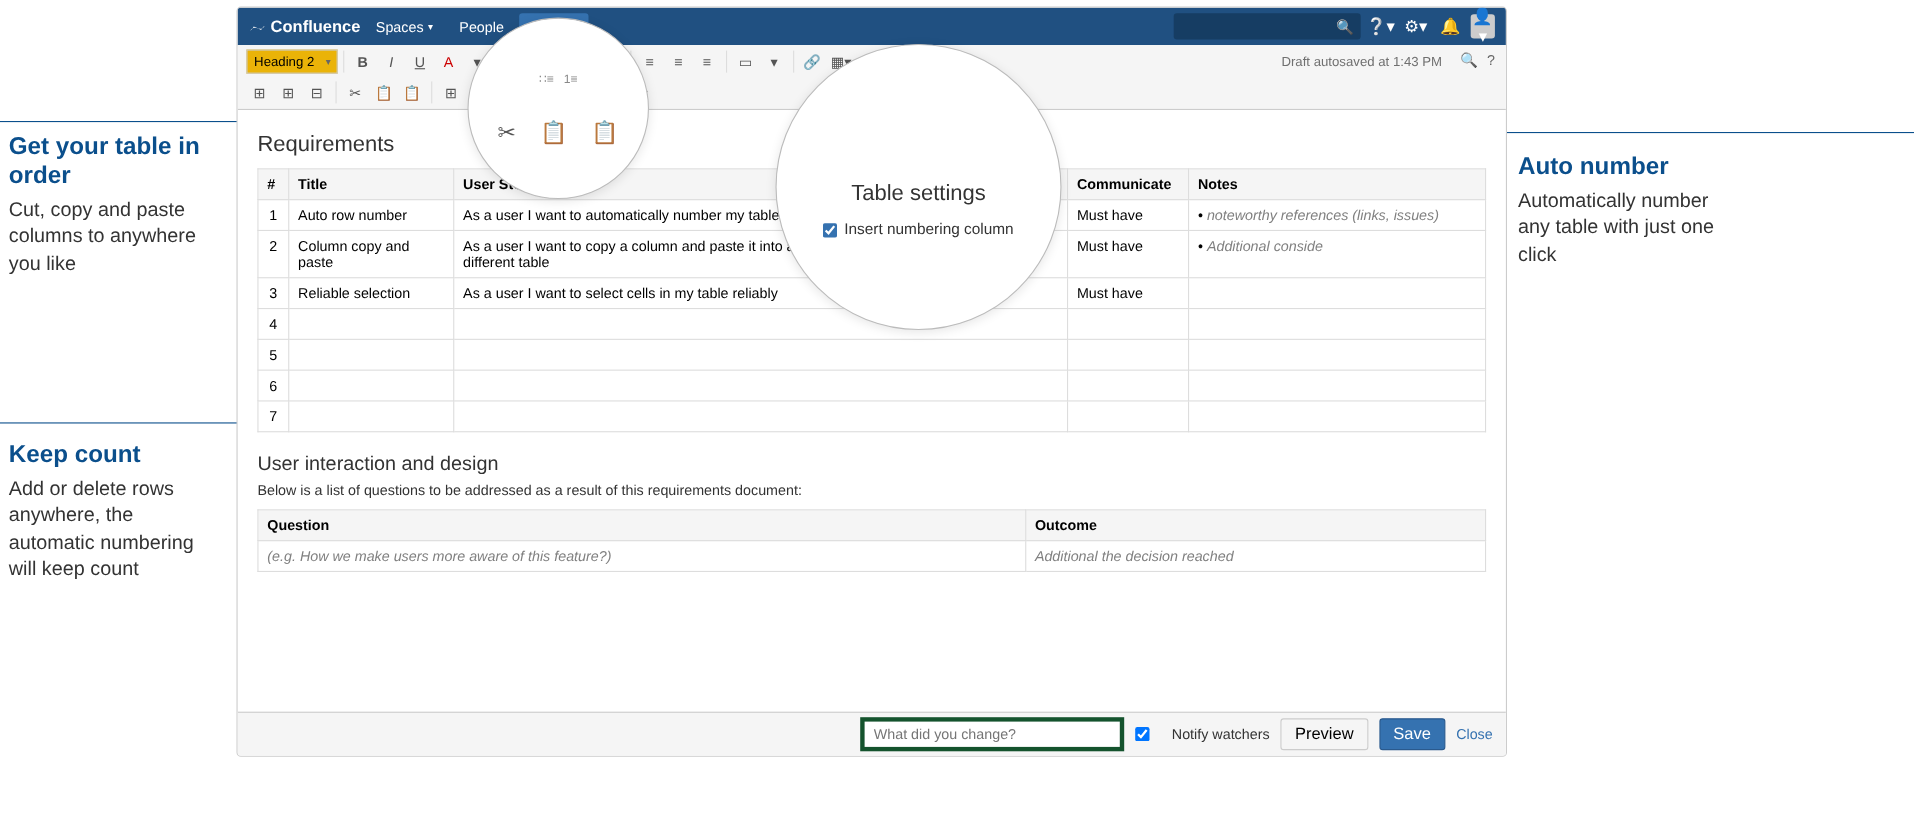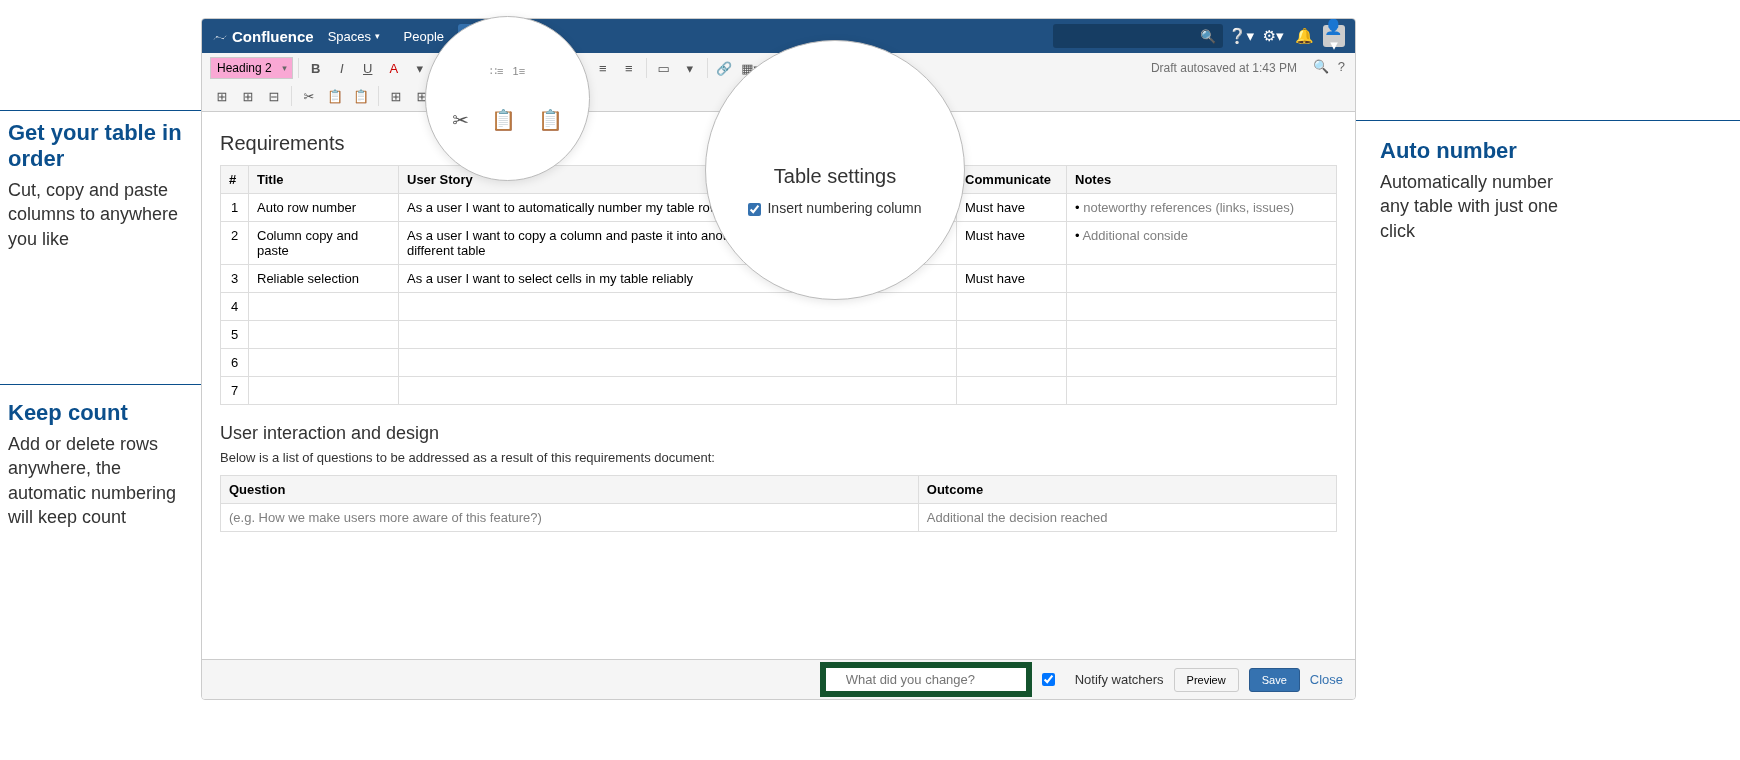--- a/index.html
+++ b/index.html
@@ -3,56 +3,56 @@
 <meta charset="utf-8">
 <style>
 * { box-sizing: border-box; margin: 0; padding: 0; }
 body { font-family: Arial, Helvetica, sans-serif; font-size: 13px; background: #fff; width: 1740px; height: 760px; position: relative; overflow: hidden; }
 
 .annotation { position: absolute; font-family: Arial, sans-serif; }
 .annotation h3 { color: #0b4f8c; font-size: 22px; font-weight: 600; margin-bottom: 6px; }
 .annotation p { color: #333; font-size: 18px; line-height: 1.35; }
 .ann-line { position: absolute; background: #0b4f8c; height: 1px; }
 
-.app-window { position: absolute; left: 201px; top: 6px; width: 1155px; height: 682px; border: 1px solid #ccc; border-radius: 4px; overflow: hidden; background: #fff; margin-top: 12px; }
+.app-window { position: absolute; left: 215px; top: 6px; width: 1155px; height: 682px; border: 1px solid #ccc; border-radius: 4px; overflow: hidden; background: #fff; }
 
 .topnav { background: #205081; height: 34px; display: flex; align-items: center; color: #fff; padding: 0 10px; gap: 4px; }
 .logo { font-weight: 700; font-size: 15px; display: flex; align-items: center; gap: 4px; }
 .logo svg { width: 16px; height: 16px; fill: #fff; }
 .nav-item { color: #fff; padding: 0 10px; cursor: pointer; font-size: 13px; display: flex; align-items: center; gap: 4px; }
 .nav-item .caret { font-size: 9px; }
 .btn-create { background: #3572b0; padding: 5px 12px; border-radius: 3px; font-size: 13px; cursor: pointer; }
 .nav-spacer { flex: 1; }
 .search-box { background: #163d63; width: 170px; height: 24px; border-radius: 3px; display: flex; align-items: center; justify-content: flex-end; padding: 0 6px; }
 .nav-icon { width: 28px; text-align: center; cursor: pointer; font-size: 15px; color: #fff; }
 
 .toolbar { background: #f5f5f5; border-bottom: 1px solid #ccc; padding: 4px 8px; display: flex; flex-wrap: wrap; align-items: center; gap: 2px; position: relative; }
-.tb-select { border: 1px solid #ccc; background: #f9a8d4; padding: 2px 20px 2px 6px; font-size: 12px; height: 22px; position: relative; cursor: pointer; display: flex; align-items: center; }
+.tb-select { border: 1px solid #ccc; background: #eab308; padding: 2px 20px 2px 6px; font-size: 12px; height: 22px; position: relative; cursor: pointer; display: flex; align-items: center; }
 .tb-select::after { content: "▾"; position: absolute; right: 5px; font-size: 9px; color: #666; }
 .tb-btn { width: 24px; height: 22px; display: inline-flex; align-items: center; justify-content: center; cursor: pointer; color: #555; font-size: 13px; border-radius: 2px; }
 .tb-sep { width: 1px; height: 20px; background: #ddd; margin: 0 3px; }
 .tb-row2 { width: 100%; display: flex; align-items: center; gap: 2px; padding-top: 4px; flex-wrap: wrap; }
 .autosave { margin-left: auto; color: #707070; font-size: 12px; padding-right: 50px; }
 .tb-right { position: absolute; right: 10px; top: 6px; display: flex; gap: 8px; color: #666; }
 
 .editor-body { padding: 14px 18px; overflow: auto; height: calc(100% - 34px - 60px - 40px); }
 .h2 { font-size: 20px; color: #333; margin: 6px 0 10px 0; font-weight: 400; }
 .h3 { font-size: 18px; color: #333; margin: 18px 0 6px 0; font-weight: 400; }
 .hint { font-style: italic; color: #707070; font-size: 13px; margin-bottom: 12px; }
 .body-p { color: #333; font-size: 13px; margin-bottom: 10px; }
 
 table.data { border-collapse: collapse; width: 100%; font-size: 13px; }
 table.data th, table.data td { border: 1px solid #ddd; padding: 6px 8px; text-align: left; vertical-align: top; }
 table.data th { background: #f5f5f5; font-weight: 700; }
-.italic-grey { color: #808080; }
+.italic-grey { font-style: italic; color: #808080; }
 
 .footer-bar { position: absolute; bottom: 0; left: 0; right: 0; height: 40px; background: #f5f5f5; border-top: 1px solid #ccc; display: flex; align-items: center; justify-content: flex-end; padding: 0 12px; gap: 10px; font-size: 13px; }
-.footer-input { border: 6px solid #14532d; padding: 4px 20px; width: 212px; font-size: 13px; }
+.footer-input { border: 4px solid #14532d; padding: 4px 8px; width: 240px; font-size: 13px; }
 .notify { display: flex; align-items: center; gap: 20px; color: #333; }
-.btn { padding: 5px 12px; border-radius: 3px; cursor: pointer; font-size: 11px; }
+.btn { padding: 5px 12px; border-radius: 3px; cursor: pointer; font-size: 15px; }
 .btn-preview { background: #f5f5f5; border: 1px solid #ccc; }
 .btn-save { background: #3572b0; color: #fff; border: 1px solid #2a5a8e; }
 .btn-close { color: #3572b0; cursor: pointer; }
 
 .callout { position: absolute; border-radius: 50%; background: #fff; border: 1px solid #bbb; box-shadow: 0 2px 10px rgba(0,0,0,0.1); display: flex; flex-direction: column; align-items: center; justify-content: center; }
 .callout-left { left: 425px; top: 16px; width: 165px; height: 165px; }
 .callout-right { left: 705px; top: 40px; width: 260px; height: 260px; }
 .callout-icons { display: flex; gap: 22px; margin-top: 30px; }
 .callout-icons .ci { font-size: 20px; color: #555; cursor: pointer; }
 .callout-right h4 { font-size: 20px; font-weight: 400; color: #333; margin-top: 40px; }

